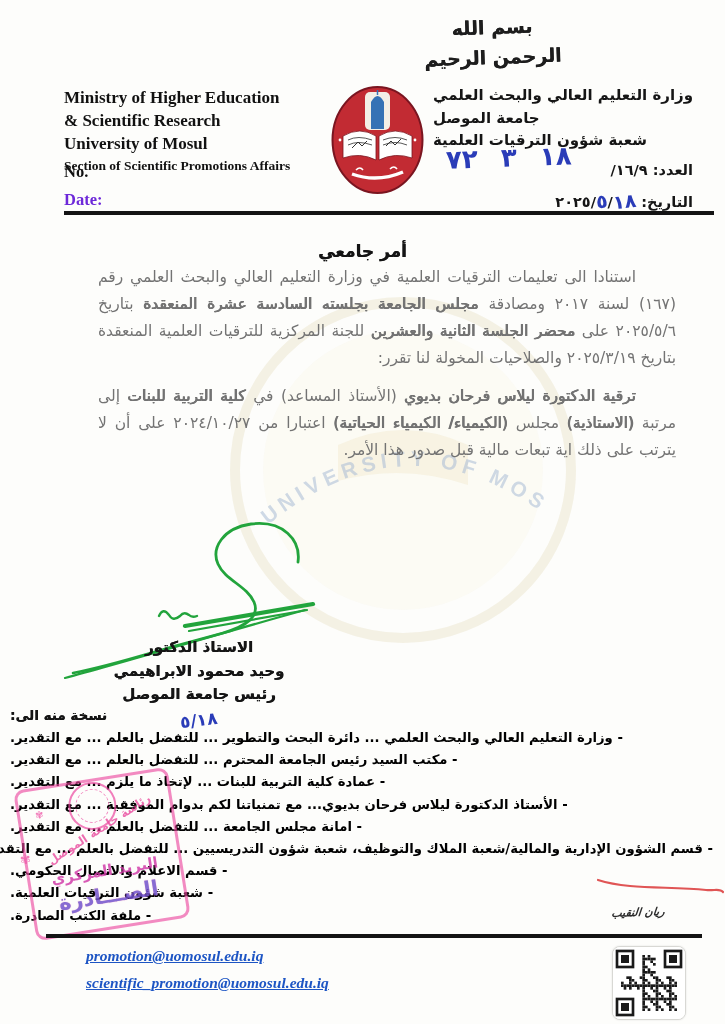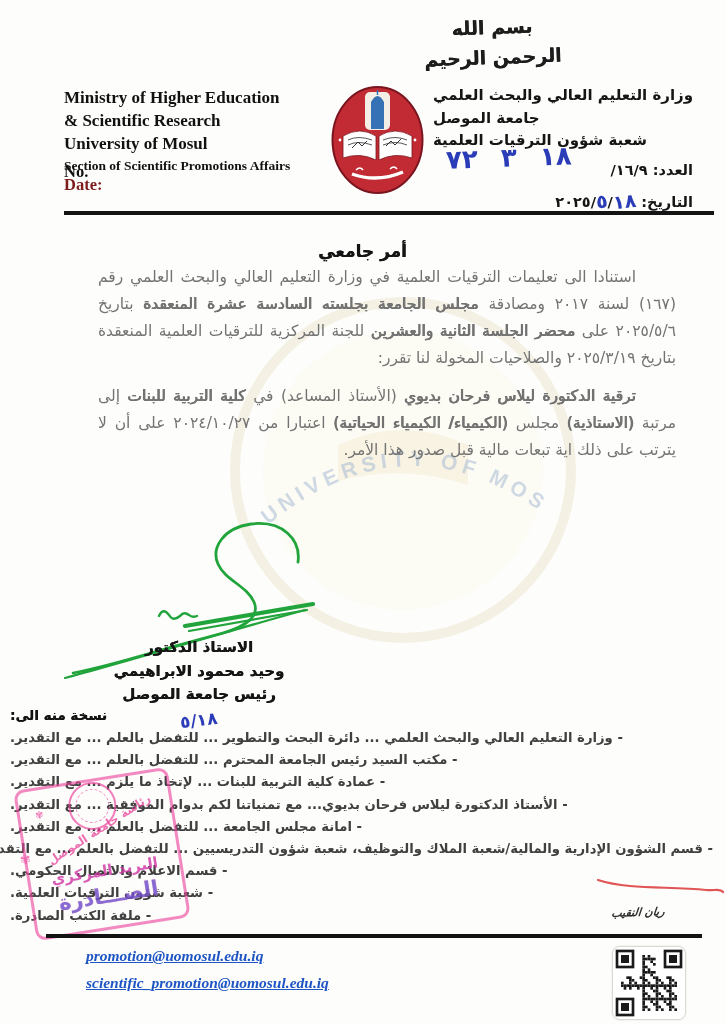--- a/index.html
+++ b/index.html
@@ -10,21 +10,21 @@
 
   
   .bismillah{left:420px;top:12px;width:145px;height:66px;text-align:center;font-size:19px;font-weight:bold;
              color:#1d1d1d;line-height:30px;transform:rotate(-2deg);text-shadow:0.3px 0 #1d1d1d;}
 
   
   .eng-block{left:64px;top:86px;width:300px;}
   .eng-line{font-family:"Liberation Serif",serif;font-weight:bold;font-size:17px;line-height:23px;color:#111;}
   .eng-line:nth-child(4){font-size:13.5px;line-height:21px;}
   .no-label{left:64px;top:162px;font-size:16.5px;font-weight:bold;color:#111;}
-  .date-label-en{left:64px;top:175px;font-size:16.5px;font-weight:bold;color:#7f1d1d;}
+  .date-label-en{left:64px;top:190px;font-size:16.5px;font-weight:bold;color:#6d28d9;}
 
   
   .logo{left:330px;top:82px;width:95px;height:112px;}
 
   
   .ar-block{left:433px;top:84px;width:280px;direction:rtl;text-align:left;}
   .org-line{font-size:15px;font-weight:bold;line-height:22.5px;color:#151515;}
   .num-line{right:32px;top:162px;direction:rtl;font-size:14.5px;font-weight:bold;color:#151515;white-space:nowrap;}
   .date-line{right:32px;top:189px;direction:rtl;font-size:14.5px;font-weight:bold;color:#151515;white-space:nowrap;}
   .ltrrun{direction:ltr;unicode-bidi:isolate;}
@@ -51,21 +51,21 @@
   
   .sig-svg{left:55px;top:510px;width:270px;height:175px;}
   .sig-block{left:90px;top:636px;width:218px;text-align:center;direction:rtl;}
   .sig-line{font-size:15px;font-weight:bold;line-height:23.5px;color:#151515;text-shadow:0.3px 0 #151515;}
   .sig-date{margin-top:3px;font-size:17px;color:#2a3cb8;direction:ltr;letter-spacing:6px;display:inline-block;
             transform:rotate(-7deg);font-weight:bold;}
 
   
   .cc-block{left:10px;top:704px;width:703px;direction:rtl;text-align:left;}
   .cc-head{font-size:13.5px;font-weight:bold;line-height:23px;color:#141414;text-shadow:0.3px 0 #141414;}
-  .cc-item{font-size:13.2px;font-weight:bold;line-height:22.2px;color:#404040;white-space:nowrap;}
+  .cc-item{font-size:13.2px;font-weight:bold;line-height:22.2px;color:#000000;white-space:nowrap;}
 
   .clerk{left:598px;top:906px;width:80px;text-align:center;font-size:11px;font-weight:bold;font-style:italic;
          color:#2c2c2c;transform:skewX(-8deg) rotate(-2deg);direction:rtl;}
 
   
   .emails{left:86px;top:942px;width:420px;}
   .email{display:block;font-family:"Liberation Serif",serif;font-style:italic;font-weight:bold;font-size:15.5px;
          line-height:27px;color:#1d55c4;text-decoration:underline;}
   .qr{left:612px;top:946px;width:72px;height:72px;background:#fff;border:1px solid #d8d8d4;border-radius:8px;
       box-shadow:0 0 2px rgba(0,0,0,.12);}

